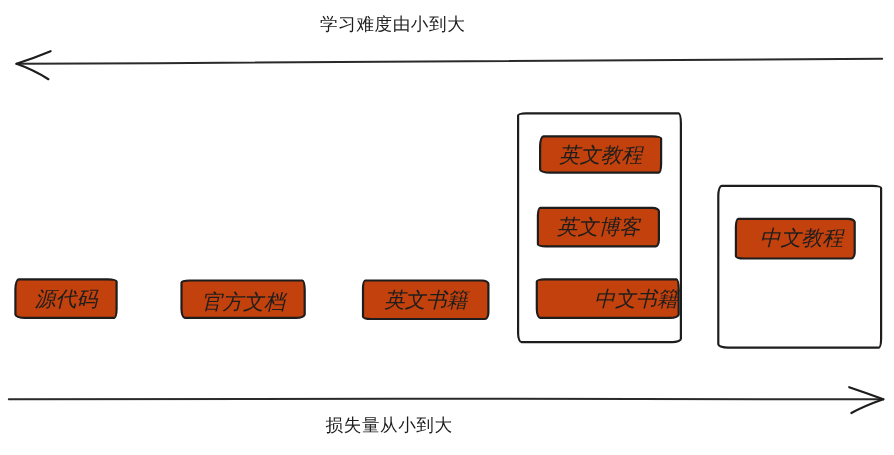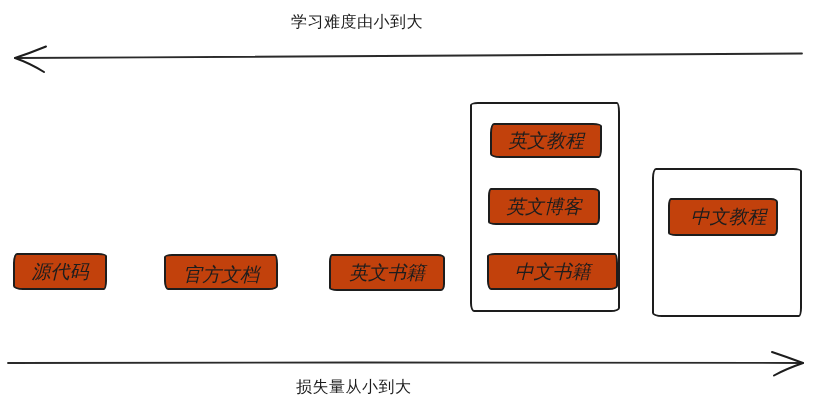--- a/index.html
+++ b/index.html
@@ -77,21 +77,21 @@
   <div class="group-box r2" style="left: 470px; top: 102px; width: 150px; height: 210px;"></div>
 
   <div class="sketch-box r1" style="left: 490px; top: 123px; width: 112px; height: 35px;">
     <span>英文教程</span>
   </div>
 
   <div class="sketch-box r3" style="left: 488px; top: 188px; width: 112px; height: 37px;">
     <span>英文博客</span>
   </div>
 
-  <div class="sketch-box r2" style="left: 487px; top: 253px; width: 131px; height: 37px;">
+  <div class="sketch-box r2" style="left: 487px; top: 253px; width: 131px; height: 37px; justify-content: flex-end;">
     <span>中文书籍</span>
   </div>
 
   <div class="group-box r1" style="left: 652px; top: 168px; width: 150px; height: 149px;"></div>
 
   <div class="sketch-box r3" style="left: 668px; top: 198px; width: 110px; height: 38px; padding-left: 11px;">
     <span>中文教程</span>
   </div>
 
 

